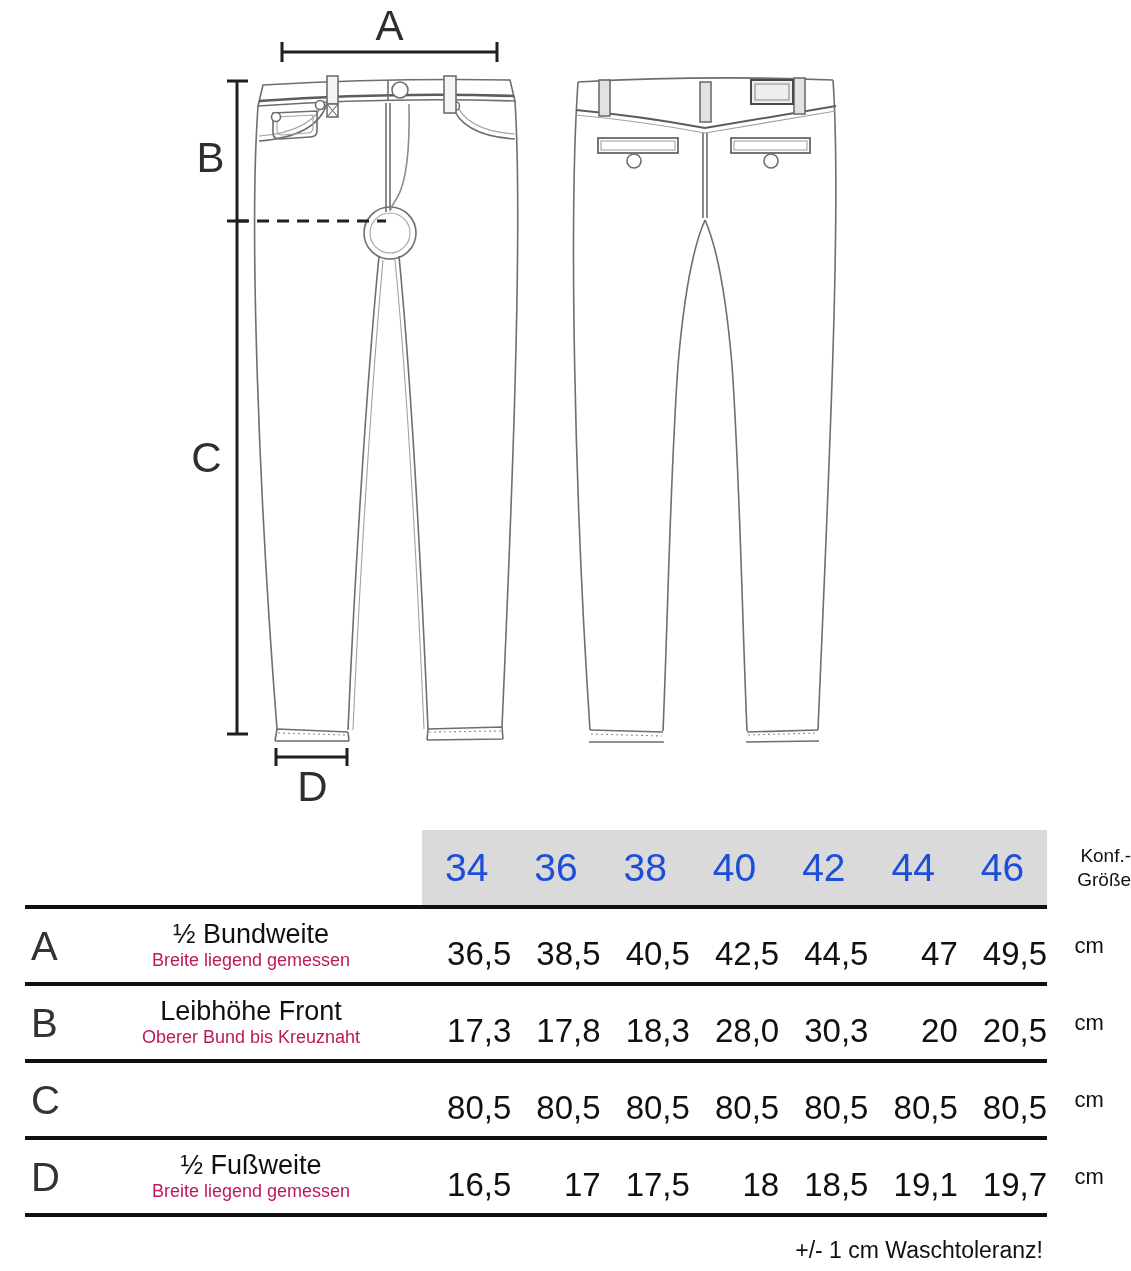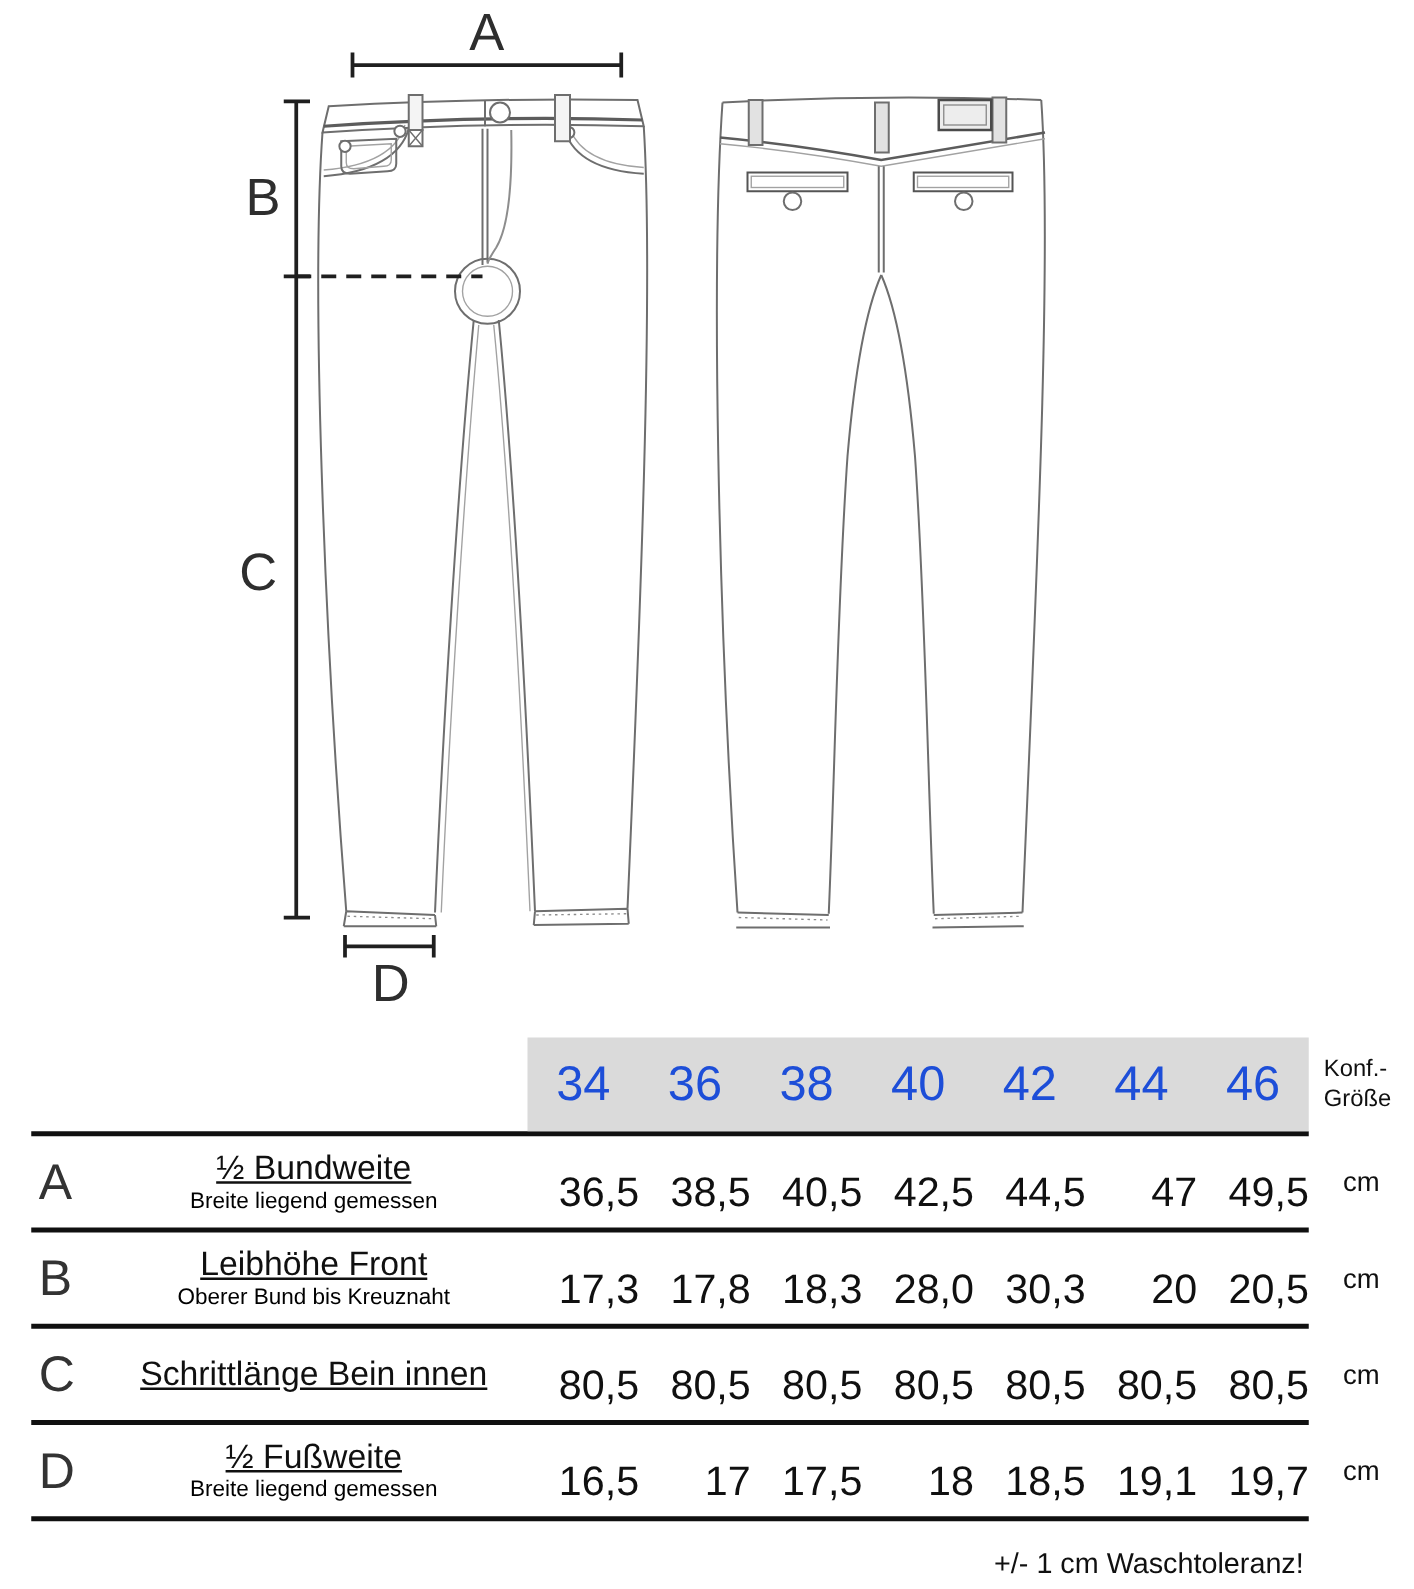--- a/index.html
+++ b/index.html
@@ -16,27 +16,27 @@
   
   .size-table { position:absolute; left:25px; top:830px; width:1106px; }
   .thead, .trow {
     display:grid;
     grid-template-columns:55px 342px repeat(7, 89.3px) 84px;
     align-items:center;
   }
   .thead { position:relative; height:75px; }
   .band { position:absolute; left:397px; top:0; width:625px; height:75px; background:#dadada; }
   .hcell { position:relative; z-index:1; text-align:center; font-size:39px; font-weight:300; color:#1d4ed8; }
-  .konf  { position:relative; z-index:1; font-size:19px; line-height:1.25; color:#101010; padding-left:12px; }
+  .konf  { position:relative; z-index:1; font-size:19px; line-height:1.25; color:#101010; padding-left:12px;text-align:right; }
   .hrule { width:1022px; height:4px; background:#101010; }
   .trow { height:73px; }
   .letter { font-size:40px; font-weight:300; color:#333333; padding-left:6px; line-height:1; }
   .lblblock { text-align:center; line-height:1.1; }
-  .lbl-main { font-size:27px; color:#101010;text-decoration:underline; }
-  .lbl-sub  { font-size:18px; color:#000000; margin-top:1px; }
+  .lbl-main { font-size:27px; color:#101010; }
+  .lbl-sub  { font-size:18px; color:#be185d; margin-top:1px; }
   .val { text-align:right; font-size:33px; font-weight:300; color:#101010;margin-top:16px; }
   .unit { text-align:center; font-size:22px; color:#101010; }
   .footnote { position:absolute; top:1237px; right:88px; font-size:23px; color:#101010; }
 </style>
 </head>
 <body>
 
 <div class="page">
 
   <svg class="drawing" width="1131" height="818" viewBox="0 0 1131 818">
@@ -197,21 +197,20 @@
       <div class="val">30,3</div>
       <div class="val">20</div>
       <div class="val">20,5</div>
       <div class="unit">cm</div>
     </div>
     <div class="hrule"></div>
 
     <div class="trow">
       <div class="letter">C</div>
       <div class="lblblock">
-        <div class="lbl-main">Schrittlänge Bein innen</div>
       </div>
       <div class="val">80,5</div>
       <div class="val">80,5</div>
       <div class="val">80,5</div>
       <div class="val">80,5</div>
       <div class="val">80,5</div>
       <div class="val">80,5</div>
       <div class="val">80,5</div>
       <div class="unit">cm</div>
     </div>

